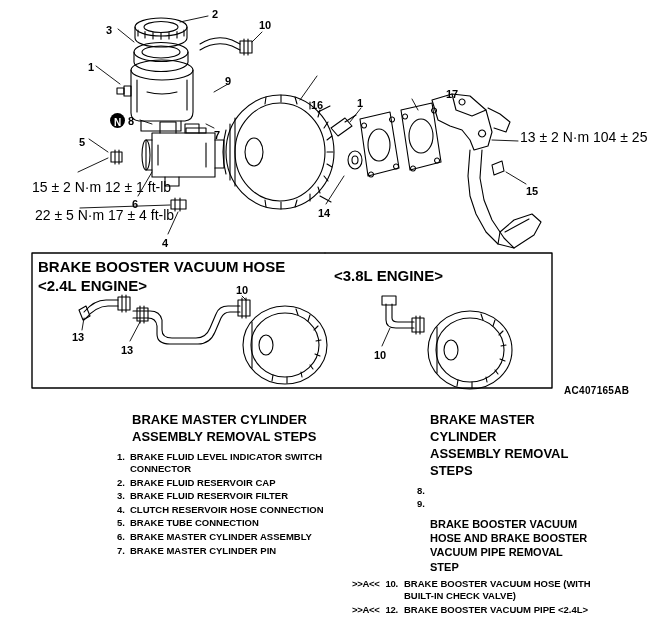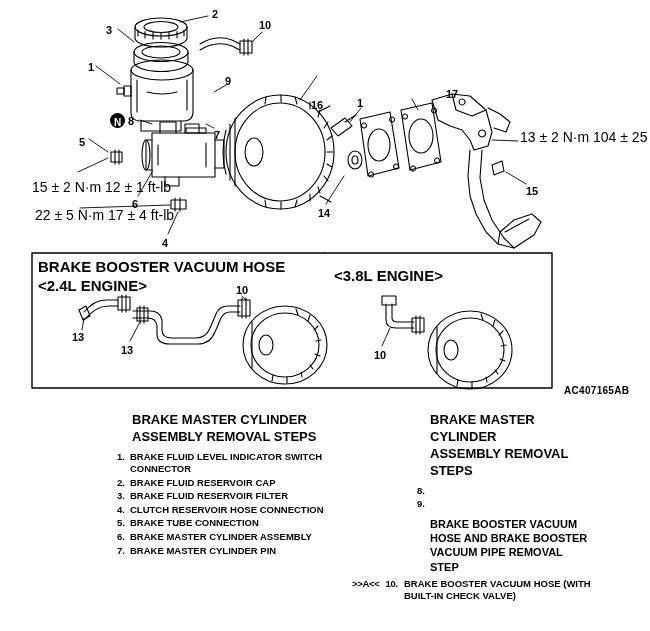--- a/index.html
+++ b/index.html
@@ -385,16 +385,20 @@
 
       <div class="legend-sub" style="padding-left:78px;">BRAKE BOOSTER VACUUM
 HOSE AND BRAKE BOOSTER
 VACUUM PIPE REMOVAL STEP</div>
       <div style="height:3px;"></div>
 
       <div class="legend-item">
         <span class="legend-num arrow"><span>&gt;&gt;A&lt;&lt;</span><span class="n">10.</span></span>
         <span class="legend-text">BRAKE BOOSTER VACUUM HOSE (WITH BUILT-IN CHECK VALVE)</span>
       </div>
+      <div class="legend-item">
+        <span class="legend-num arrow"><span>&gt;&gt;A&lt;&lt;</span><span class="n">12.</span></span>
+        <span class="legend-text">BRAKE BOOSTER VACUUM PIPE &lt;2.4L&gt;</span>
+      </div>
     </div>
 
   </div>
 </div>
 
 </body></html>

